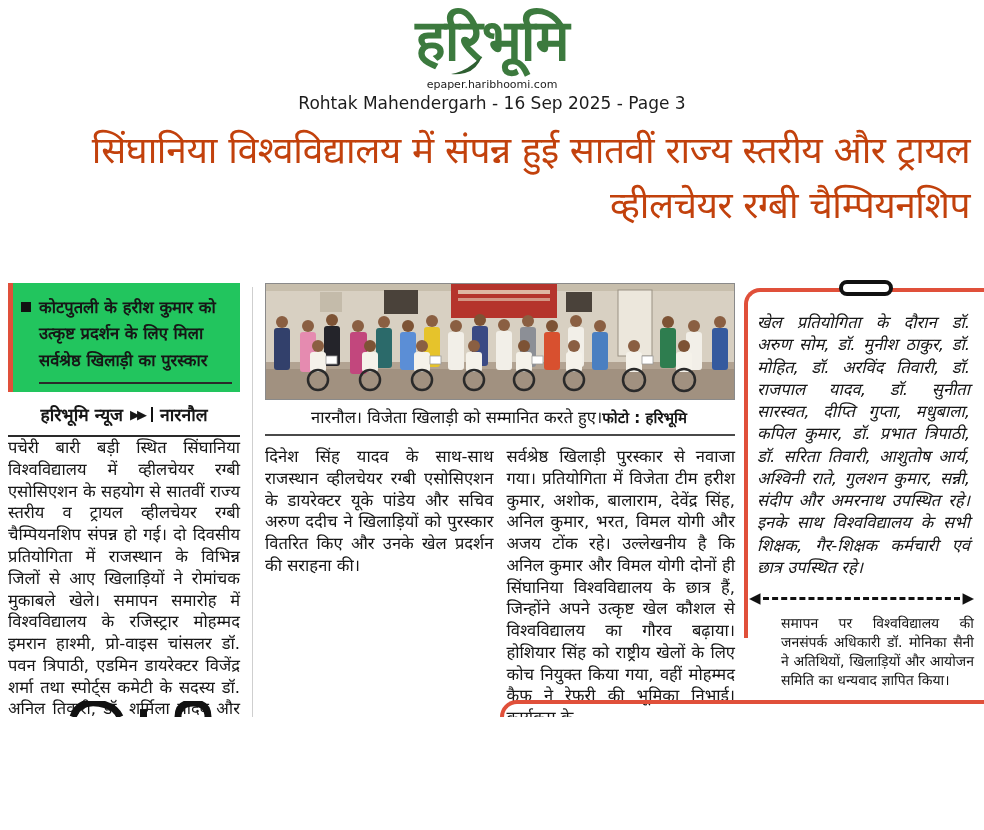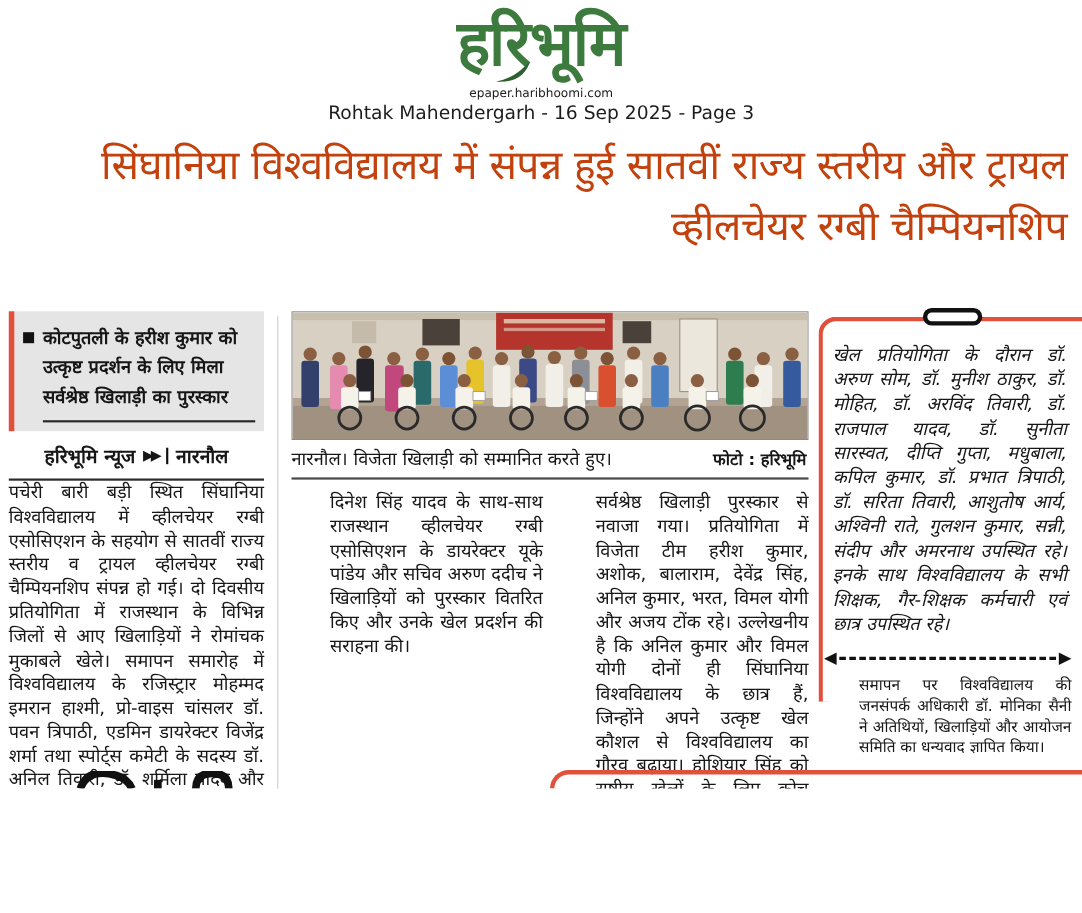--- a/index.html
+++ b/index.html
@@ -16,36 +16,36 @@
 
   
   .headline { width:956px; margin:10px auto 0; text-align:right; font-size:37px; line-height:1.5; font-weight:400; color:#c2410c; letter-spacing:-0.5px; }
 
   
   .content { position:absolute; top:283px; left:8px; width:968px; height:547px; display:flex; gap:12px; }
   .colrule { width:1px; background:#cfcfcf; margin:4px 0; }
 
   
   .col1 { width:232px; flex:0 0 auto; }
-  .standfirst { display:flex; gap:8px; background:#e5e5e5; border-left:5px solid #e0503a; padding:12px 8px 8px 8px; }
+  .standfirst { display:flex; gap:8px; background:#22c55e; border-left:5px solid #e0503a; padding:12px 8px 8px 8px; }
   .bullet-sq { width:10px; height:10px; background:#111; margin-top:7px; flex:0 0 auto; }
   .standfirst-text { font-weight:700; font-size:16.5px; line-height:1.6; border-bottom:2px solid #2a2a2a; padding-bottom:8px; }
   .byline { display:flex; justify-content:center; align-items:center; gap:7px; font-weight:700; font-size:17.5px; padding:10px 0 9px; border-bottom:2px solid #2a2a2a; }
   .ff-icon { font-size:13px; letter-spacing:-3px; line-height:1; }
   .vbar { width:2px; height:15px; background:#111; }
   .bodytext { font-size:16.5px; line-height:1.32; text-align:justify; }
 
   
   .mid { width:470px; flex:0 0 auto; }
   .photo-frame { width:470px; height:117px; border:1px solid #8a8a8a; overflow:hidden; }
-  .caption-row { display:flex; justify-content:space-between; align-items:baseline; padding:5px 2px 6px 0; border-bottom:2px solid #4a4a4a; }
+  .caption-row { display:flex; justify-content:center; align-items:baseline; padding:5px 2px 6px 0; border-bottom:2px solid #4a4a4a; }
   .caption { font-size:16.5px; }
   .credit { font-size:15px; font-weight:700; }
   .mid-cols { display:flex; gap:13px; padding-top:10px; }
-  .mid-col { flex:1; font-size:16.5px; line-height:1.32; text-align:justify;margin-left:35px; }
+  .mid-col { flex:1; font-size:16.5px; line-height:1.32; text-align:justify; }
   .mid-col p + p { text-indent:1.6em; }
 
   
   .col4 { position:relative; flex:1; padding-top:20px; }
   .bracket { position:absolute; top:5px; left:-3px; width:262px; height:350px;
              border-top:4px solid #e0503a; border-left:4px solid #e0503a; border-top-left-radius:16px; }
   .clip-capsule { position:absolute; top:-3px; left:92px; width:54px; height:16px;
                   background:#fff; border:4px solid #111; border-radius:9px; z-index:3; }
   .sidebar-title { position:relative; z-index:2; margin:12px 5px 0 7px; background:#101010; color:#fff;
                    text-align:center; font-size:24px; font-weight:800; font-style:italic; padding:8px 0 9px; }

